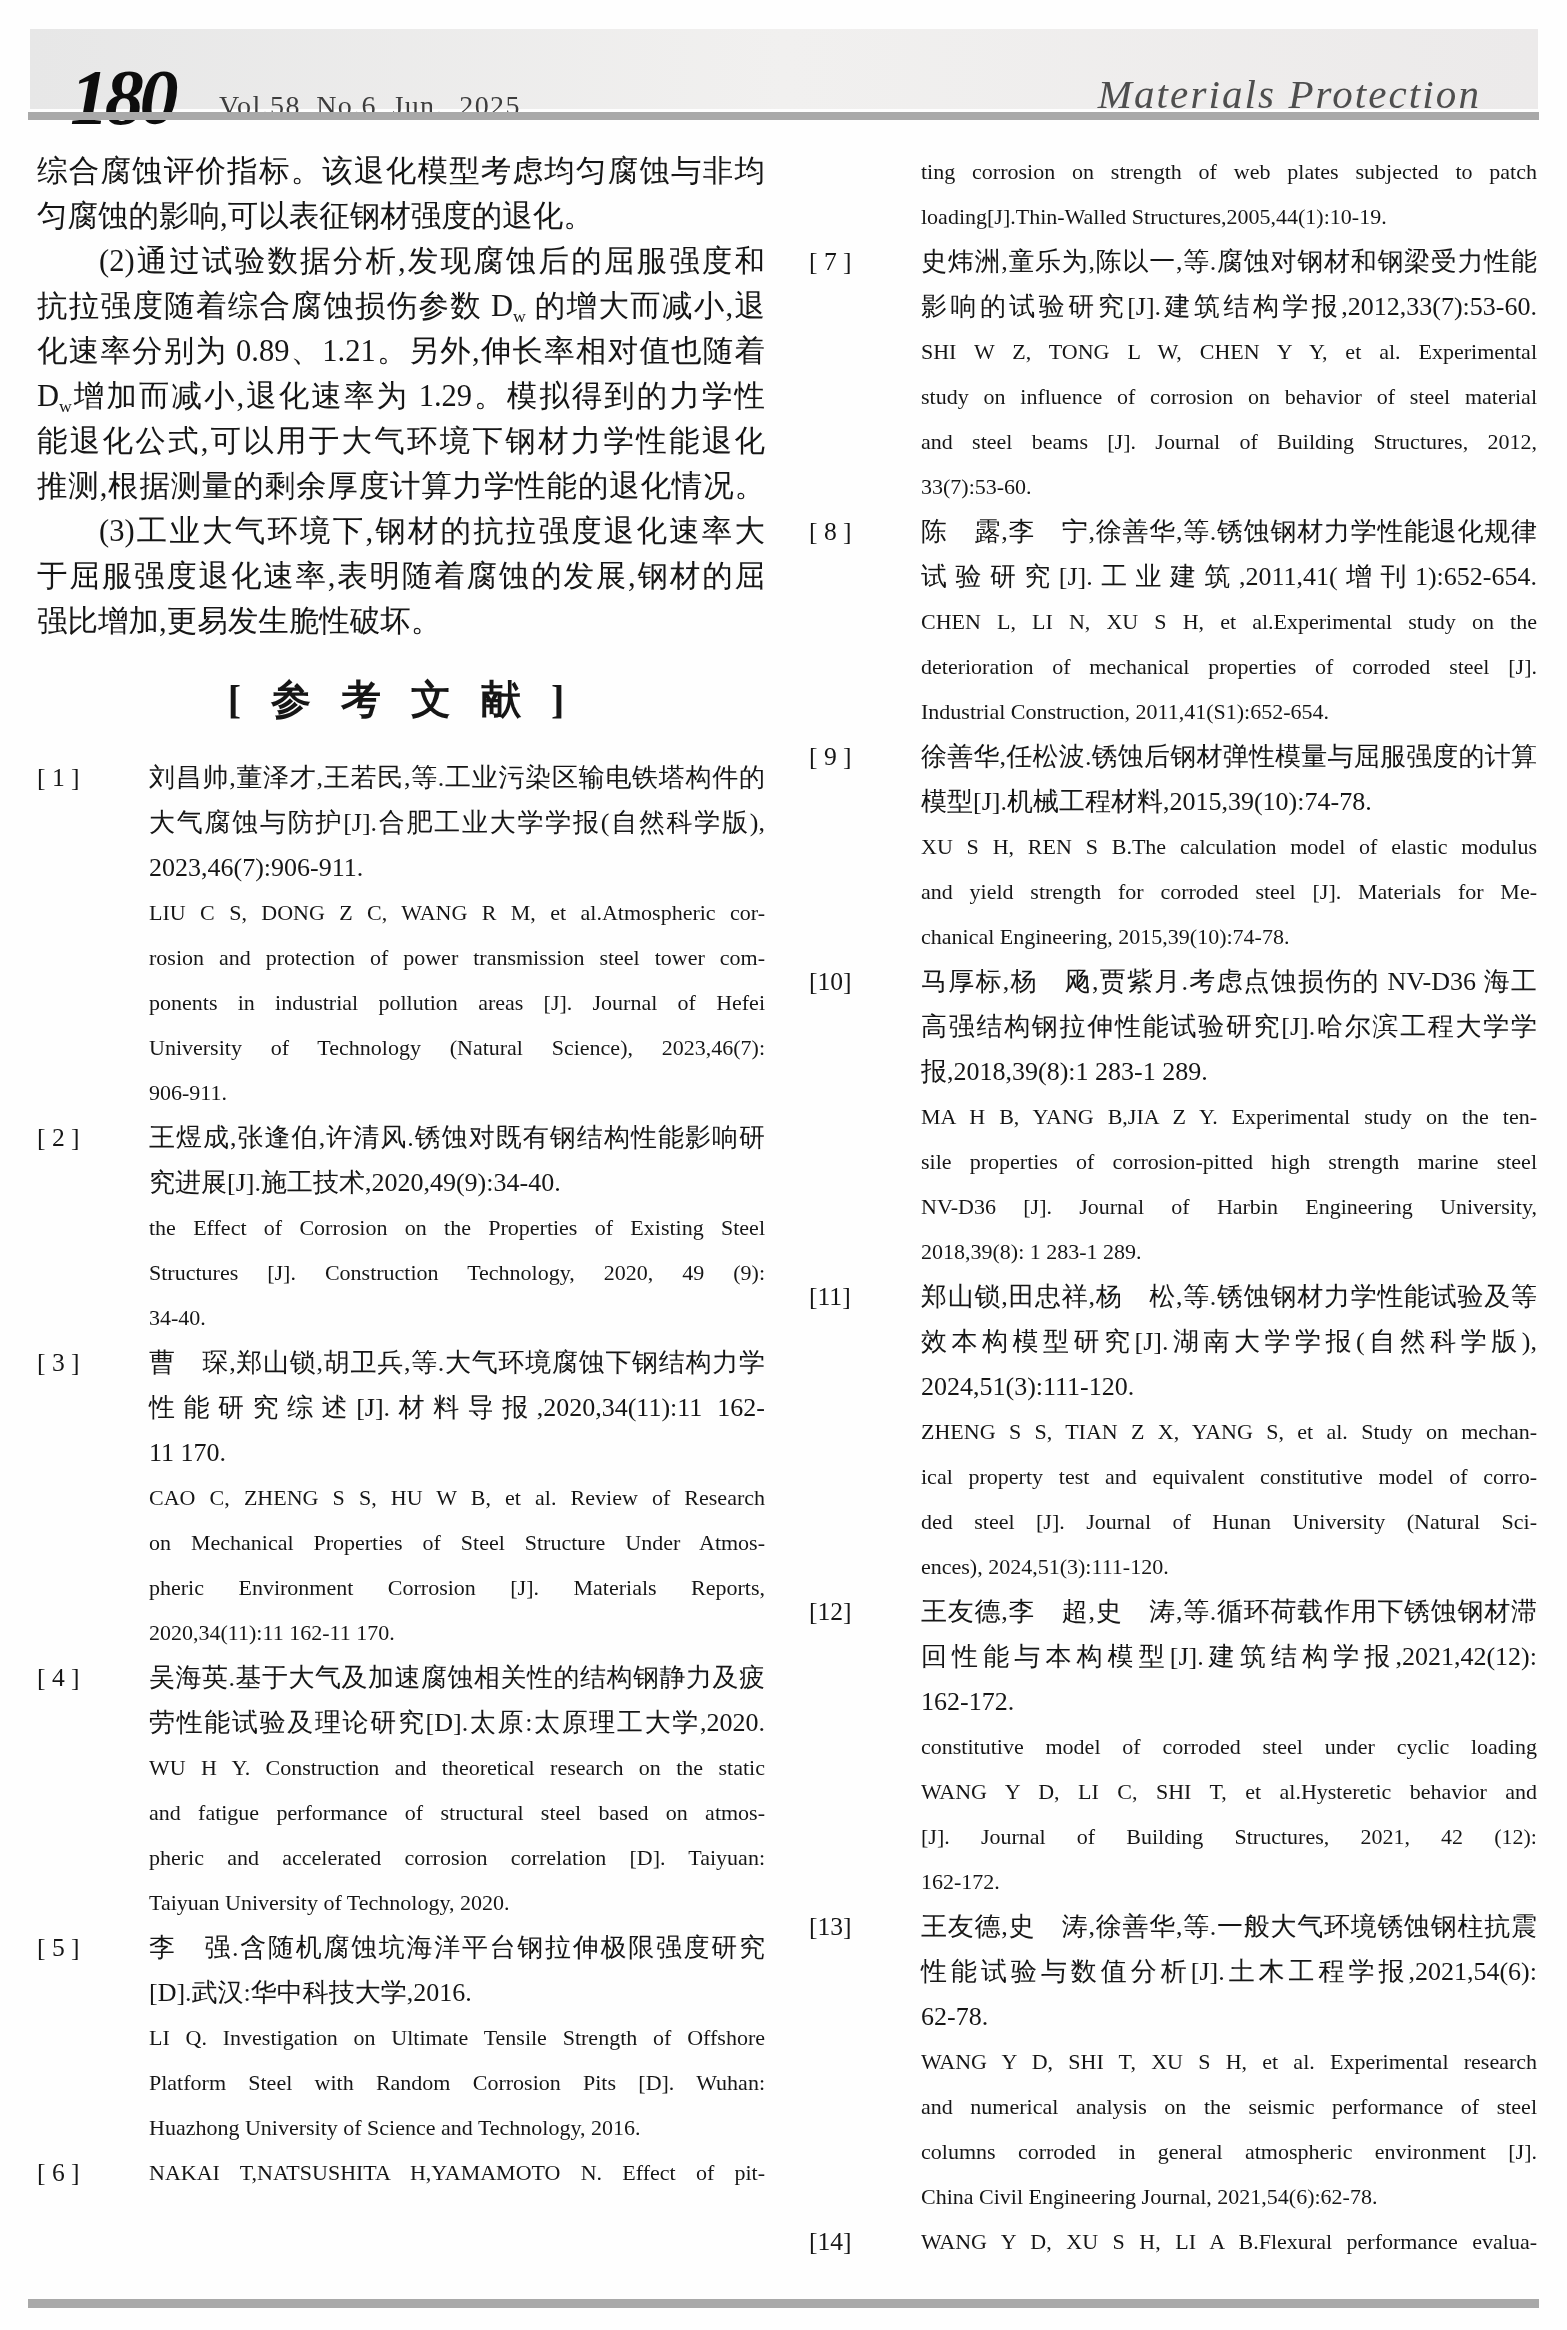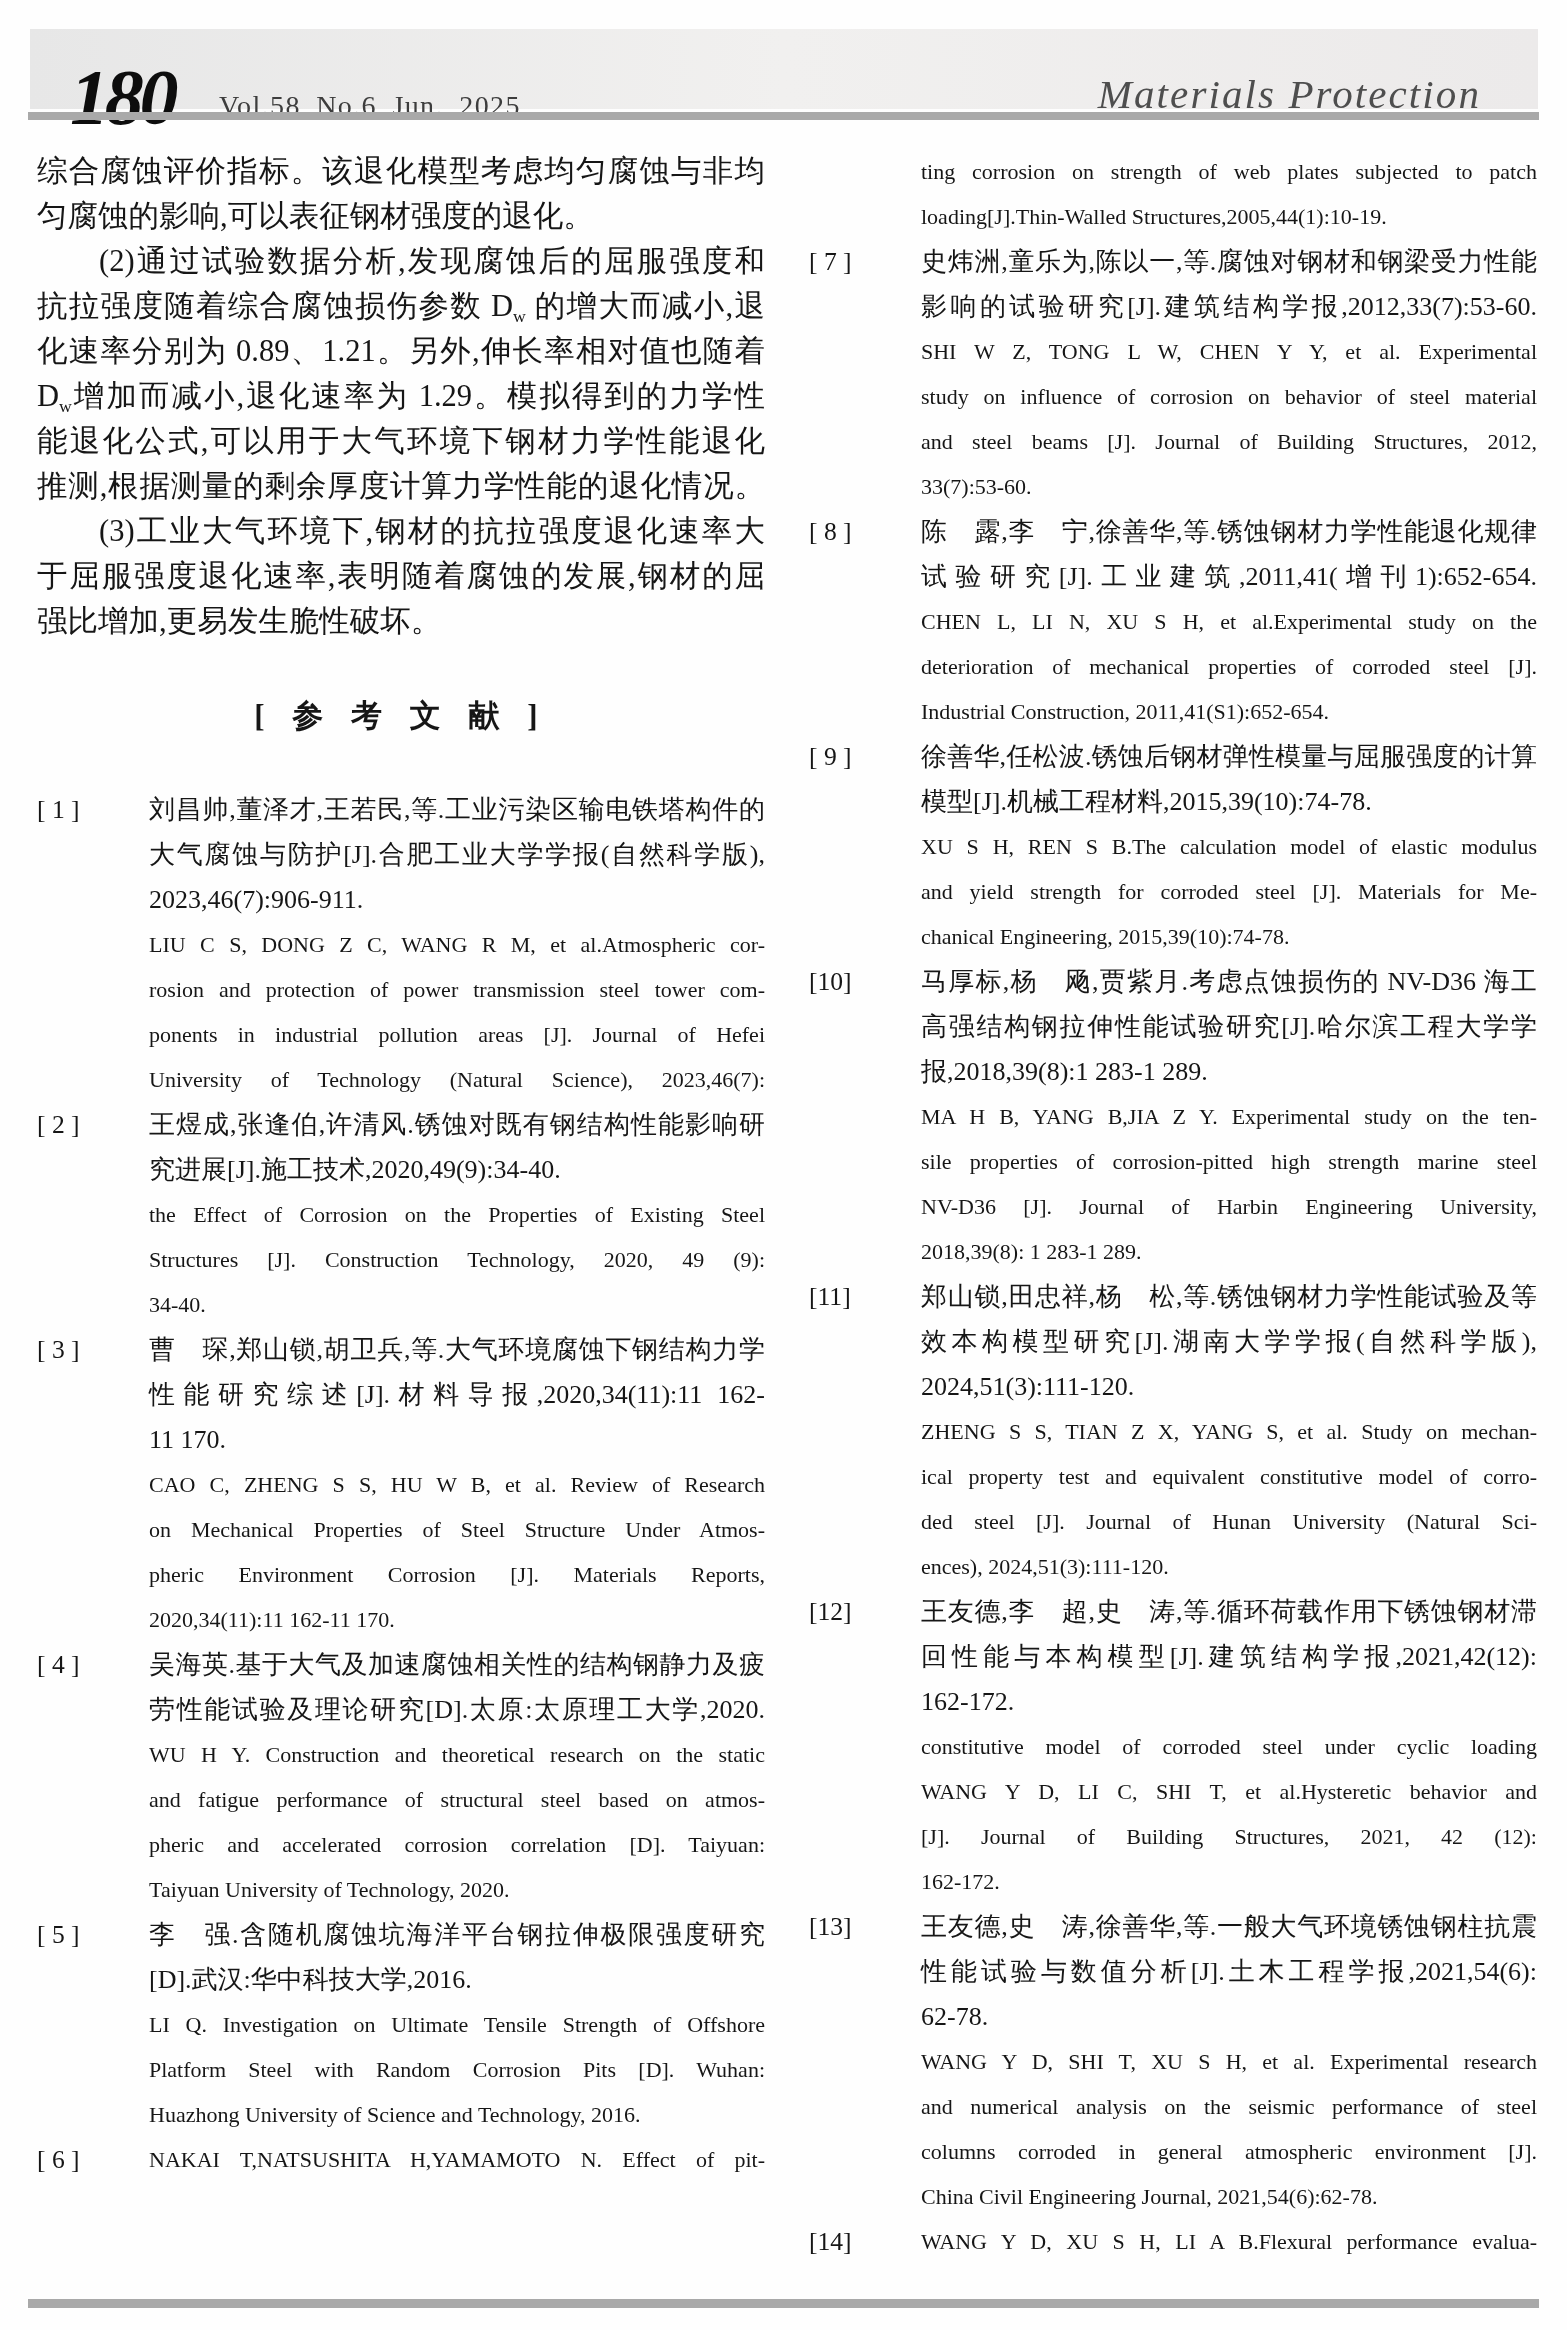--- a/index.html
+++ b/index.html
@@ -52,22 +52,22 @@
   .zh-body{font-size:30.5px;}
   .pindent{text-indent:62px;}
   .ref{position:relative;padding-left:112px;}
   .ref-zh{font-size:26px;}
   .ref-en{font-size:22px;}
   .ref-label{
     position:absolute;left:0;top:0;width:107px;
     font-size:25.6px;text-align:left;text-align-last:left;
   }
   .hdr{
-    margin:49px 0;
-    font-weight:bold;font-size:31px;letter-spacing:10px;
+    margin:33px 0;
+    font-weight:bold;font-size:40px;letter-spacing:10px;
     text-align:right;text-align-last:center;
   }
   sub{font-size:58%;line-height:0;vertical-align:-0.35em;}
 </style>
 </head>
 <body>
 
 <div class="page">
   <div class="band">
     <div class="pageno">180</div>
@@ -89,20 +89,21 @@
       <div class="line zh-body jy"><span>于屈服强度退化速率,表明随着腐蚀的发展,钢材的屈</span></div>
       <div class="line zh-body nj"><span>强比增加,更易发生脆性破坏。</span></div>
       <div class="line hdr zh-body nj"><span>[ 参 考 文 献 ]</span></div>
       <div class="line ref ref-zh jy"><span class="ref-label">[ 1 ]</span><span>刘昌帅,董泽才,王若民,等.工业污染区输电铁塔构件的</span></div>
       <div class="line ref ref-zh jy"><span>大气腐蚀与防护[J].合肥工业大学学报(自然科学版),</span></div>
       <div class="line ref ref-zh nj"><span>2023,46(7):906-911.</span></div>
       <div class="line ref ref-en jy"><span>LIU C S, DONG Z C, WANG R M, et al.Atmospheric cor-</span></div>
       <div class="line ref ref-en jy"><span>rosion and protection of power transmission steel tower com-</span></div>
       <div class="line ref ref-en jy"><span>ponents in industrial pollution areas [J]. Journal of Hefei</span></div>
       <div class="line ref ref-en jy"><span>University of Technology (Natural Science), 2023,46(7):</span></div>
+      <div class="line ref ref-en nj"><span>906-911.</span></div>
       <div class="line ref ref-zh jy"><span class="ref-label">[ 2 ]</span><span>王煜成,张逢伯,许清风.锈蚀对既有钢结构性能影响研</span></div>
       <div class="line ref ref-zh nj"><span>究进展[J].施工技术,2020,49(9):34-40.</span></div>
       <div class="line ref ref-en jy"><span>the Effect of Corrosion on the Properties of Existing Steel</span></div>
       <div class="line ref ref-en jy"><span>Structures [J]. Construction Technology, 2020, 49 (9):</span></div>
       <div class="line ref ref-en nj"><span>34-40.</span></div>
       <div class="line ref ref-zh jy"><span class="ref-label">[ 3 ]</span><span>曹　琛,郑山锁,胡卫兵,等.大气环境腐蚀下钢结构力学</span></div>
       <div class="line ref ref-zh jy"><span>性能研究综述[J].材料导报,2020,34(11):11 162-</span></div>
       <div class="line ref ref-zh nj"><span>11 170.</span></div>
       <div class="line ref ref-en jy"><span>CAO C, ZHENG S S, HU W B, et al. Review of Research</span></div>
       <div class="line ref ref-en jy"><span>on Mechanical Properties of Steel Structure Under Atmos-</span></div>

